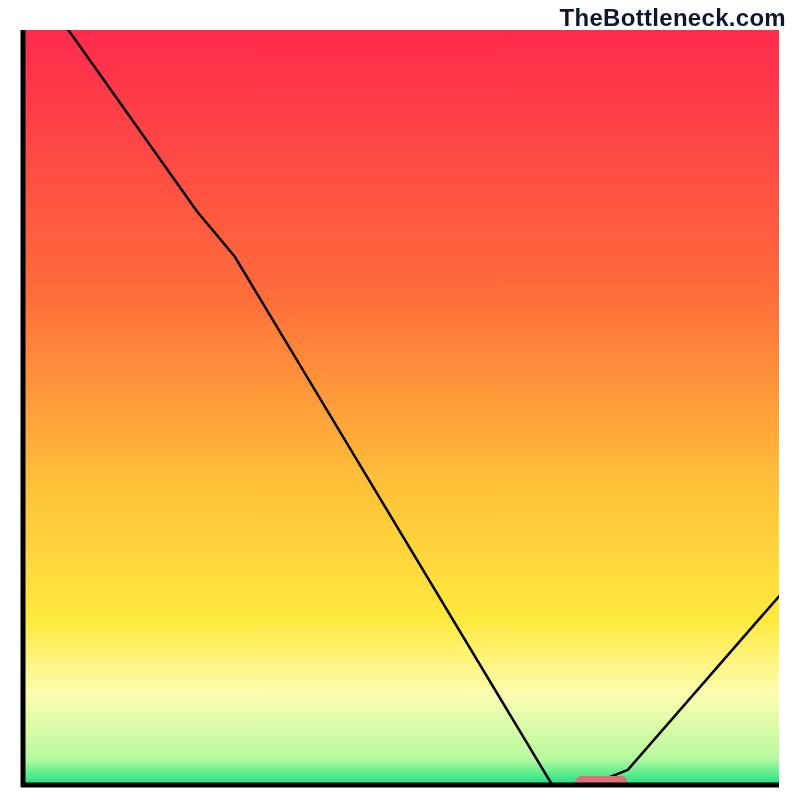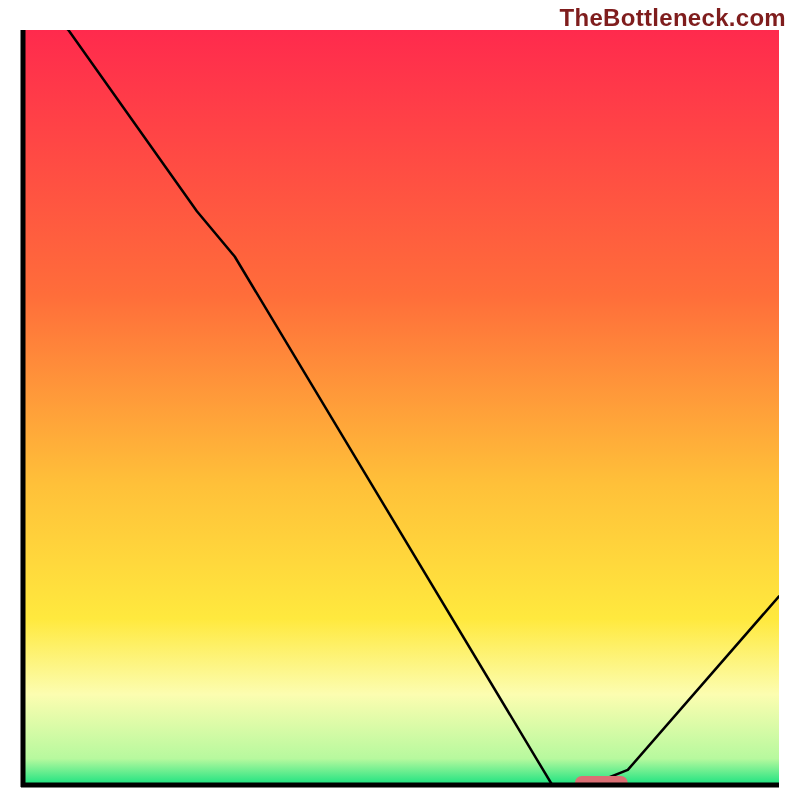--- a/index.html
+++ b/index.html
@@ -15,21 +15,21 @@
     width: 800px;
     height: 800px;
   }
   .watermark {
     position: absolute;
     top: 4px;
     right: 14px;
     font-family: Arial, Helvetica, sans-serif;
     font-size: 24px;
     font-weight: 600;
-    color: #7f1d1d;
+    color: #0f172a;
     letter-spacing: 0.3px;
   }
   .plot {
     position: absolute;
     left: 20px;
     top: 30px;
     width: 762px;
     height: 758px;
   }
   svg { display: block; }

